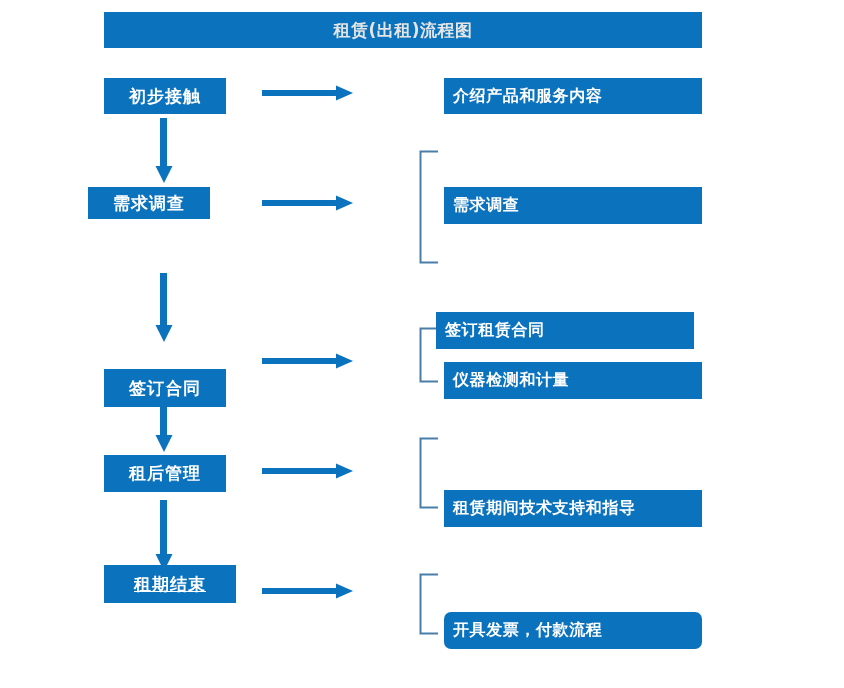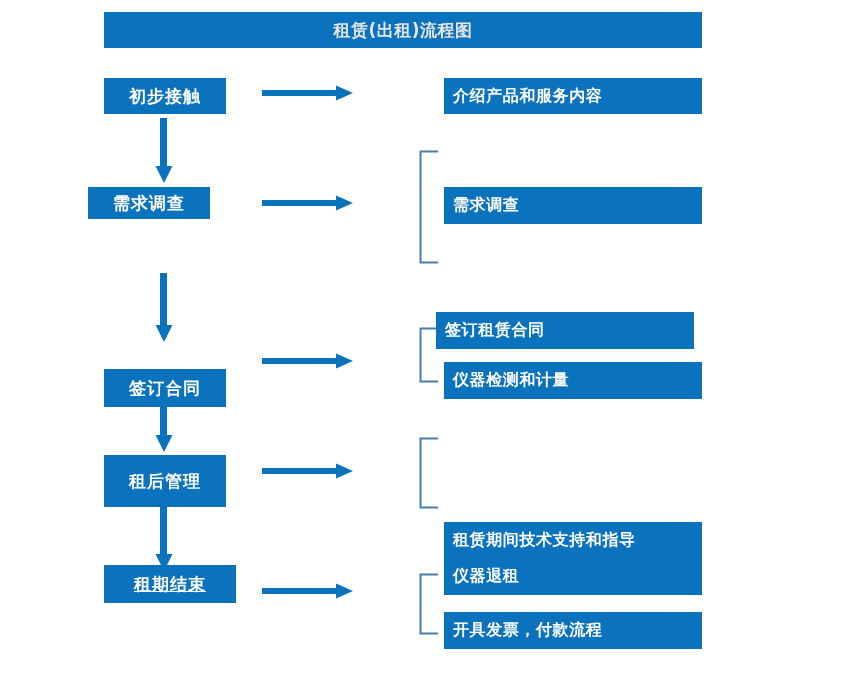--- a/index.html
+++ b/index.html
@@ -80,21 +80,21 @@
 <div id="canvas">
 
   <div class="title-bar">租赁(出租)流程图</div>
 
   <div class="stage-box" style="left:104px; top:78px; width:122px; height:36px;">初步接触</div>
 
   <div class="stage-box" style="left:88px; top:187px; width:122px; height:32px;">需求调查</div>
 
   <div class="stage-box" style="left:104px; top:345px; width:122px; height:38px;margin-top:24px;">签订合同</div>
 
-  <div class="stage-box" style="left:104px; top:455px; width:122px; height:52px;">租后管理</div>
+  <div class="stage-box" style="left:104px; top:455px; width:122px; height:37px;">租后管理</div>
 
   <div class="stage-box" style="left:104px; top:565px; width:132px; height:38px;text-decoration:underline;">租期结束</div>
 
   <div class="arrow-down" style="left:155px; top:118px; height:66px;">
     <svg width="18" height="66" viewBox="0 0 18 66">
       <rect x="5" y="0" width="7" height="52" fill="#0B72BE"></rect>
       <polygon points="0.5,48 17.5,48 9,65" fill="#0B72BE"></polygon>
     </svg>
   </div>
 
@@ -182,19 +182,18 @@
 
 
   <div class="detail-box" style="left:444px; top:187px; width:258px; height:37px;">需求调查</div>
 
 
   <div class="detail-box" style="left:436px; top:312px; width:258px; height:37px;">签订租赁合同</div>
 
   <div class="detail-box" style="left:444px; top:362px; width:258px; height:37px;">仪器检测和计量</div>
 
 
-  <div class="detail-box" style="left:444px; top:490px; width:258px; height:37px;margin-top:32px;">租赁期间技术支持和指导</div>
+  <div class="detail-box" style="left:444px; top:490px; width:258px; height:37px;">租赁期间技术支持和指导</div>
 
-  <div class="detail-box" style="left:444px; top:558px; width:258px; height:37px;">仪器退租</div>
 
-  <div class="detail-box" style="left:444px; top:612px; width:258px; height:37px;">开具发票，付款流程</div>
+  <div class="detail-box" style="left:444px; top:612px; width:258px; height:37px;border-radius:7px;">开具发票，付款流程</div>
 
 </div>
 
 </body></html>

